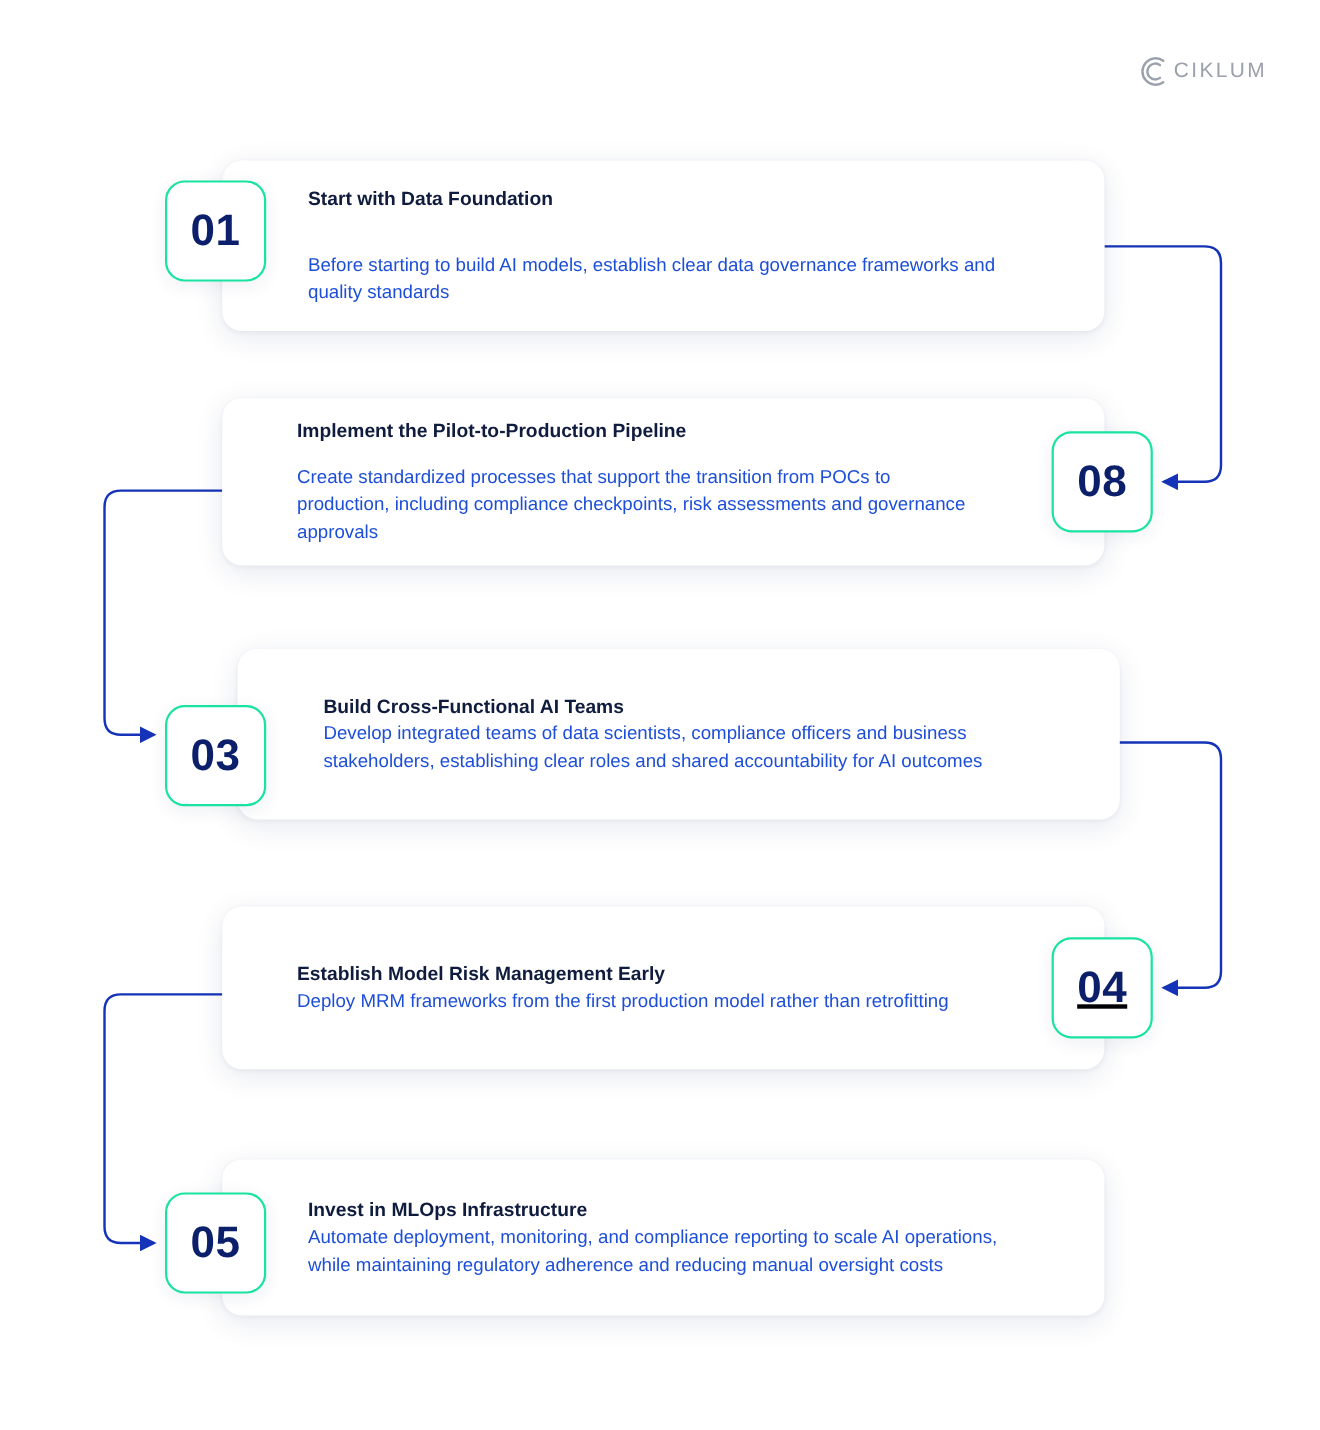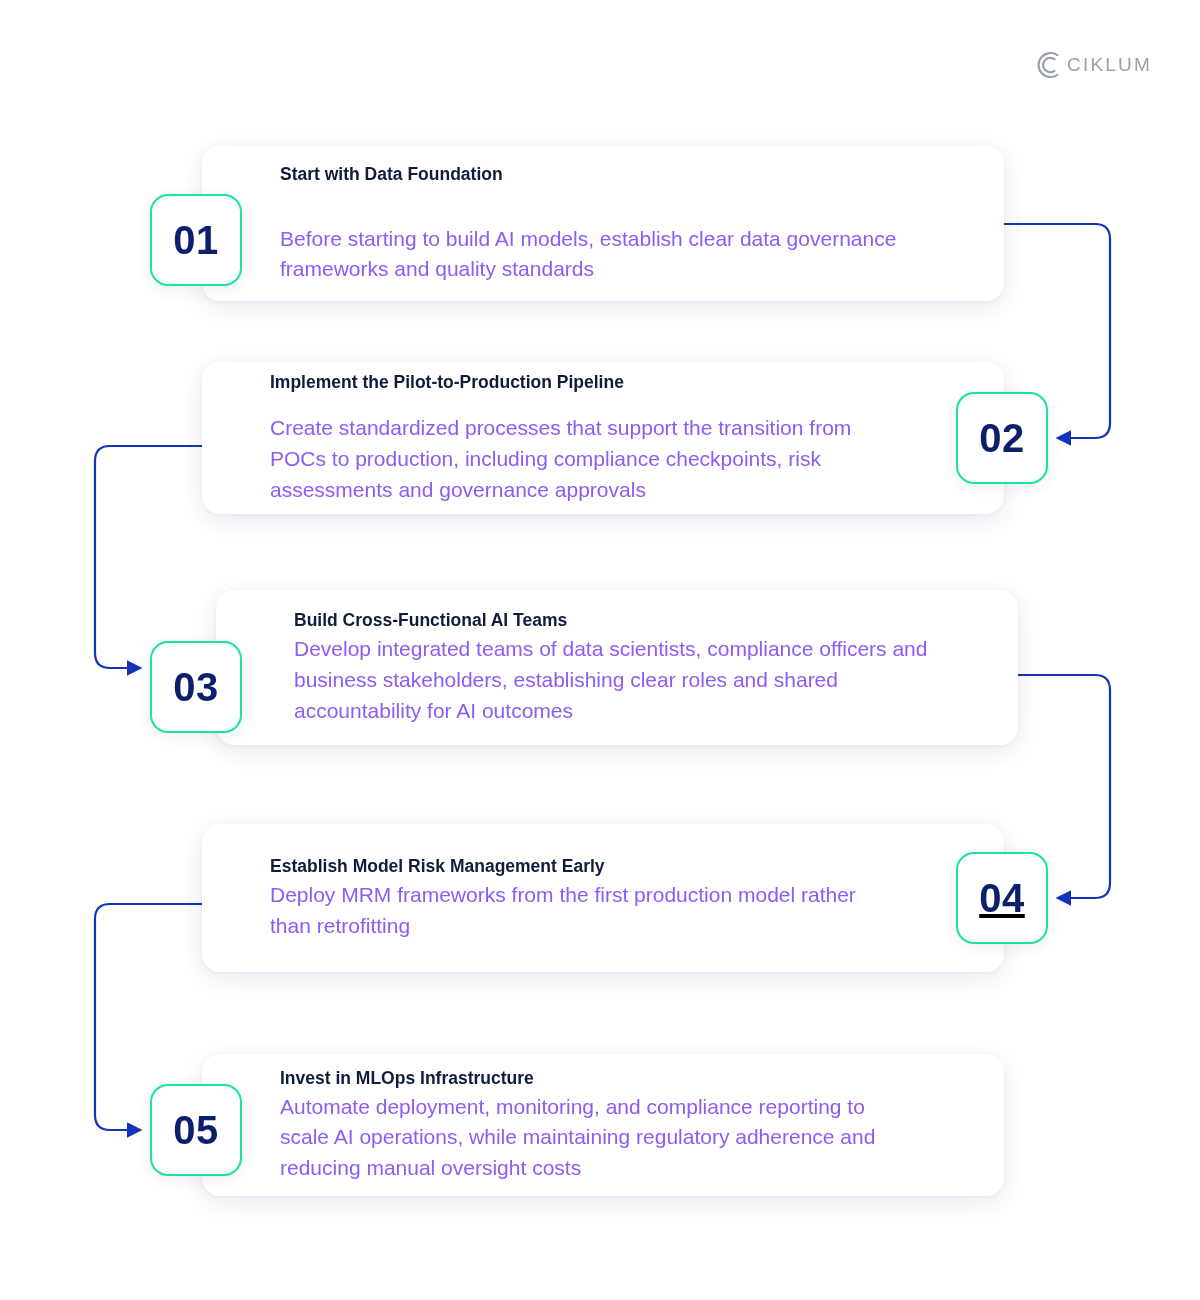--- a/index.html
+++ b/index.html
@@ -73,22 +73,22 @@
     justify-content: center;
   }
   .card-title {
     font-size: 17.5px;
     font-weight: bold;
     color: #101c3d;
     line-height: 1.42;
     margin: 0 0 1px 0;
   }
   .card-desc {
-    font-size: 21px;
-    color: #8b5cf6;
+    font-size: 17px;
+    color: #1d4ed8;
     line-height: 1.47;
     margin: 0;
     font-weight: normal;
   }
   .badge {
     position: absolute;
     width: 92px;
     height: 92px;
     border-radius: 18px;
     background: #ffffff;
@@ -103,21 +103,21 @@
     font-size: 40px;
     font-weight: bold;
     color: #0b1f6b;
     letter-spacing: 0.5px;
     line-height: 1;
   }
 
   
   .step1 .card { left: 202px; top: 146px; width: 802px; height: 155px; }
   .step1 .card-inner { padding: 0 56px 0 78px; gap: 36px; }
-  .step1 .badge { left: 150px; top: 194px; align-items: center; }
+  .step1 .badge { left: 150px; top: 164px; align-items: center; }
 
   .step2 .card { left: 202px; top: 362px; width: 802px; height: 152px; }
   .step2 .card-inner { padding: 0 120px 0 68px; gap: 17px; }
   .step2 .badge { left: 956px; top: 392px; }
 
   .step3 .card { left: 216px; top: 590px; width: 802px; height: 155px; }
   .step3 .card-inner { padding: 0 56px 0 78px; }
   .step3 .badge { left: 150px; top: 622px; margin-top: 19px; }
 
   .step4 .card { left: 202px; top: 824px; width: 802px; height: 148px; }
@@ -170,21 +170,21 @@
   </div>
 
   <div class="step step2">
     <div class="card">
       <div class="card-inner">
         <p class="card-title">Implement the Pilot-to-Production Pipeline</p>
         <p class="card-desc">Create standardized processes that support the transition from POCs to production, including compliance checkpoints, risk assessments and governance approvals</p>
       </div>
     </div>
     <div class="badge">
-      <span>02</span>
+      <span>08</span>
     </div>
   </div>
 
   <div class="step step3">
     <div class="card">
       <div class="card-inner">
         <p class="card-title">Build Cross-Functional AI Teams</p>
         <p class="card-desc">Develop integrated teams of data scientists, compliance officers and business stakeholders, establishing clear roles and shared accountability for AI outcomes</p>
       </div>
     </div>

